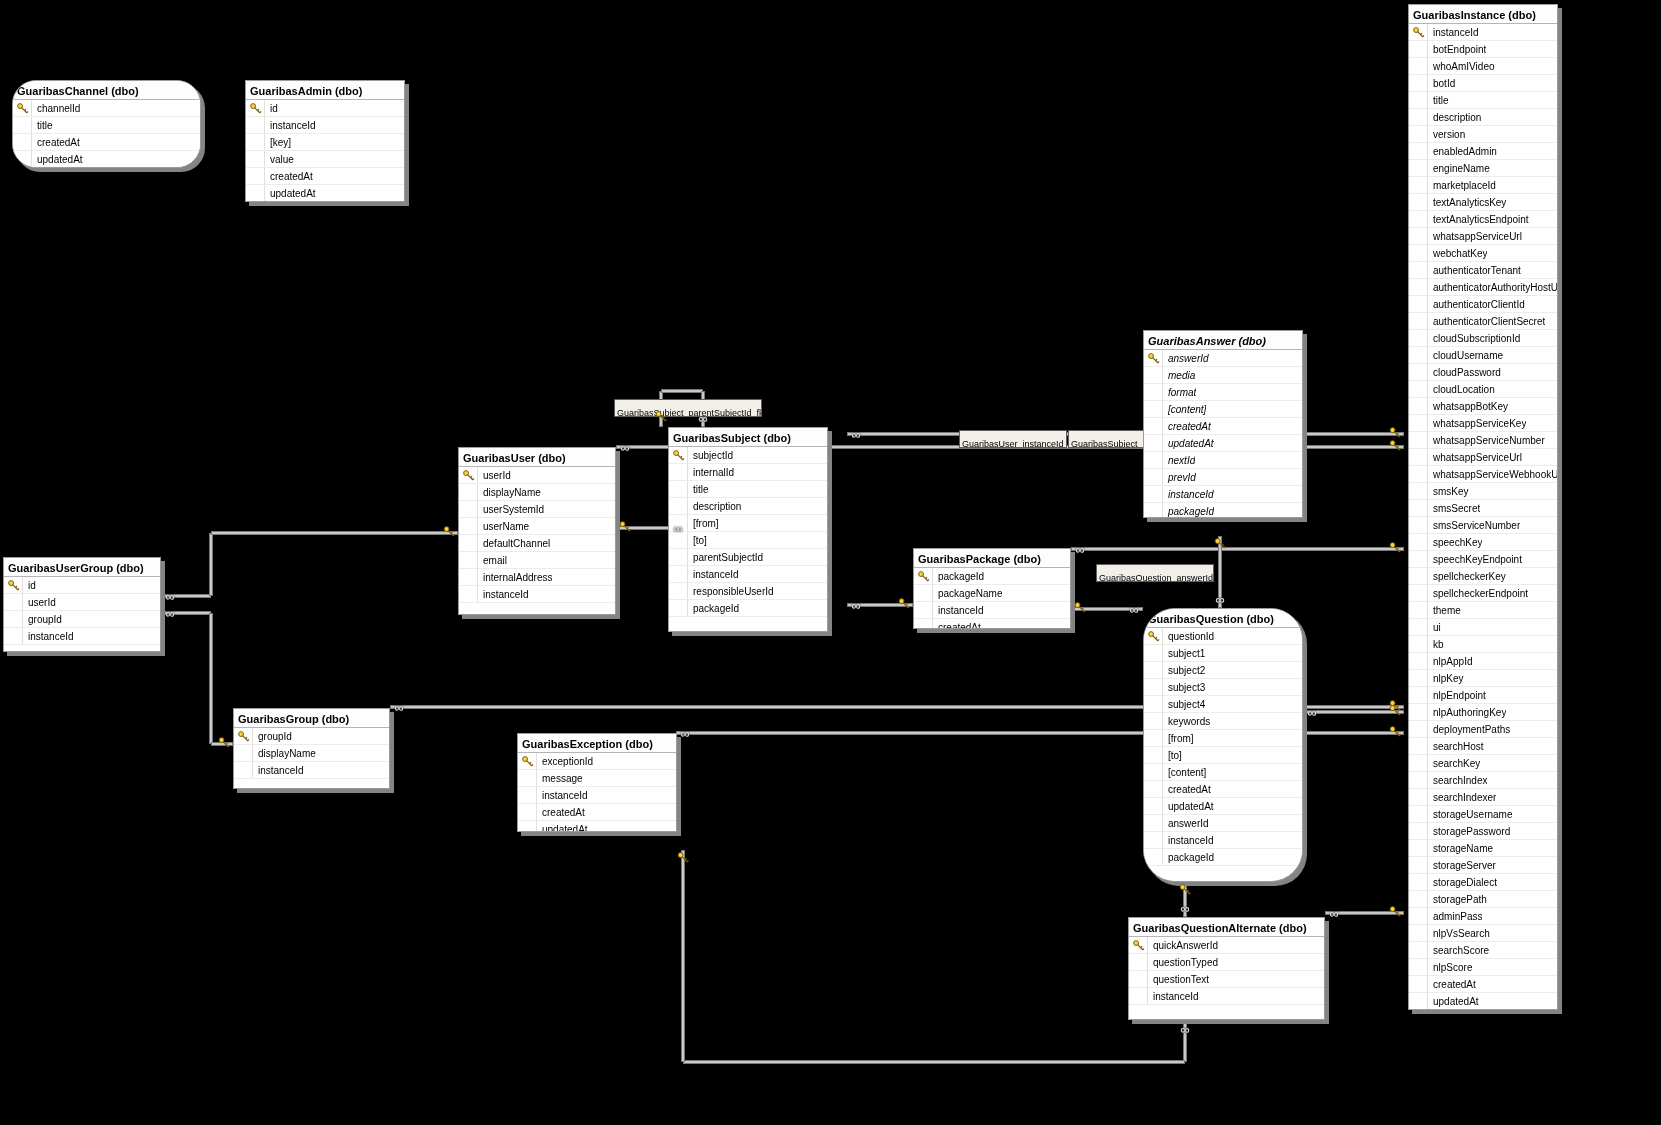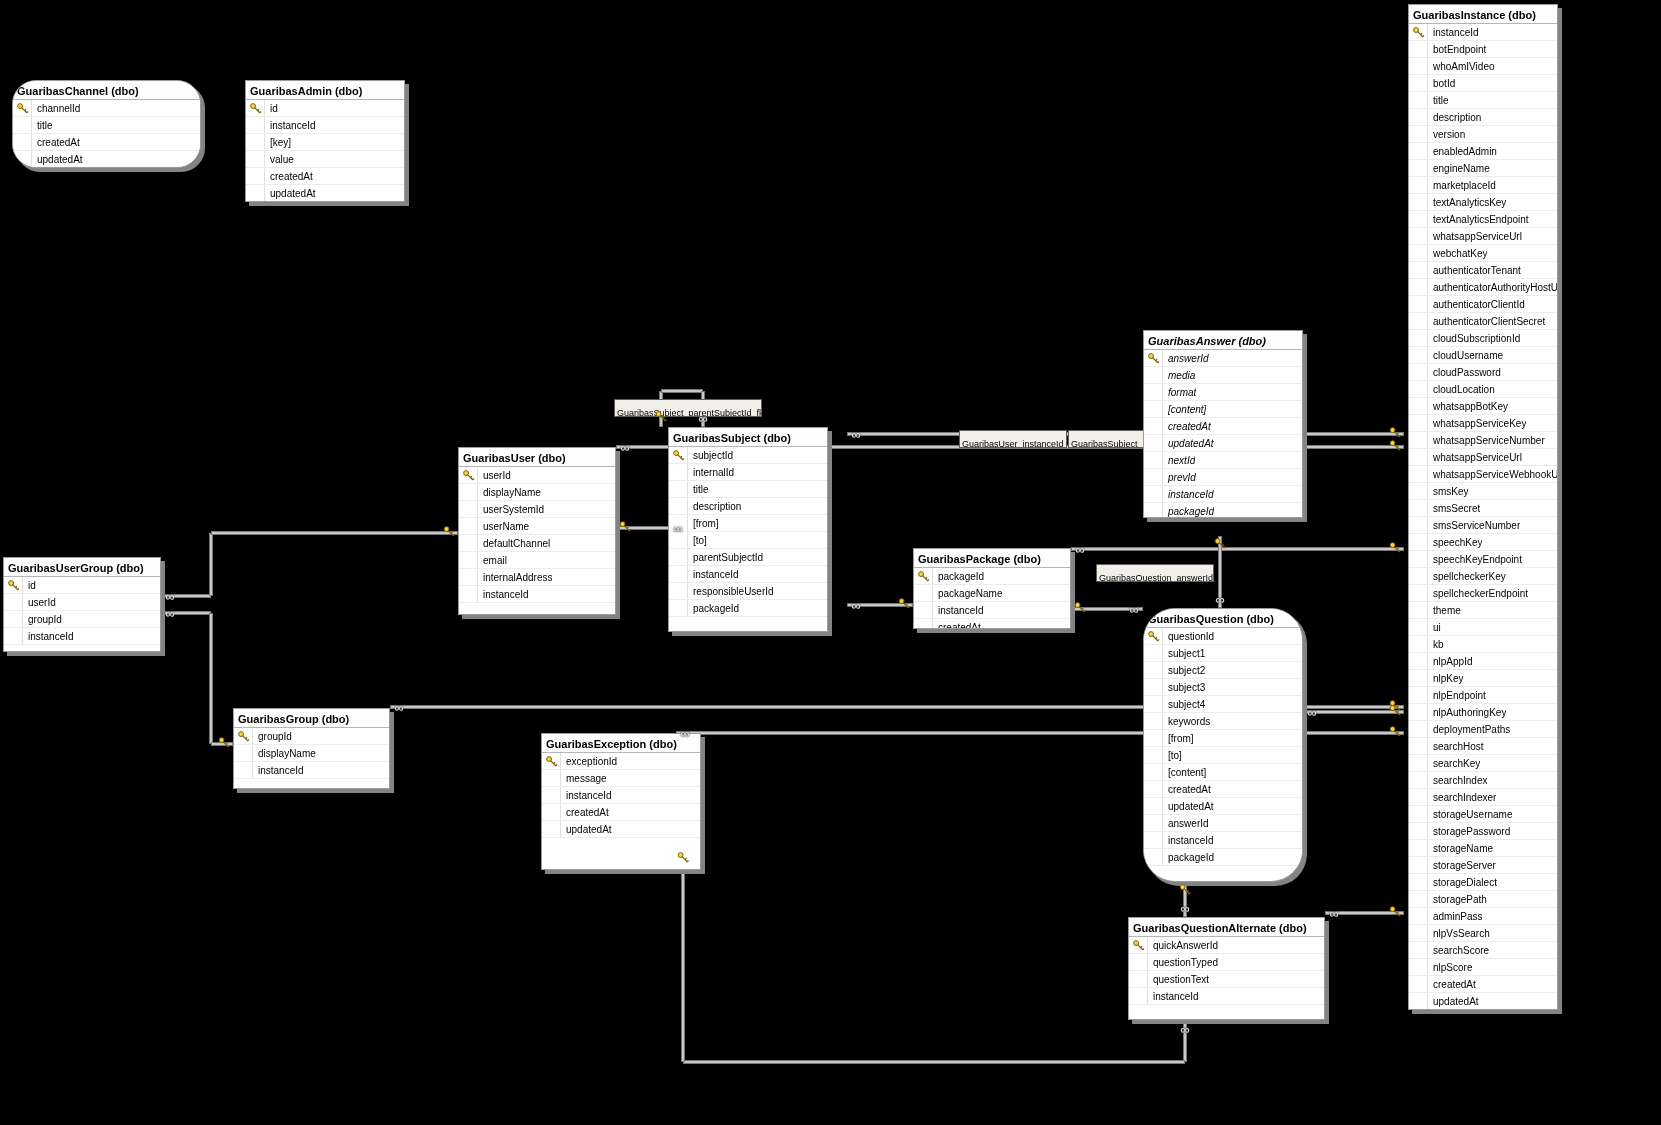--- a/index.html
+++ b/index.html
@@ -708,21 +708,21 @@
       </div>
       <div class="row">
         <span class="icon-cell"></span>
         <span class="col-name">displayName</span>
       </div>
       <div class="row">
         <span class="icon-cell"></span>
         <span class="col-name">instanceId</span>
       </div>
     </div>
-    <div class="table" style="left: 541px; top: 733px; width: 160px; height: 137px;">
+    <div class="table" style="left: 517px; top: 733px; width: 160px; height: 99px;">
       <div class="thead">GuaribasException (dbo)</div>
       <div class="row">
         <span class="icon-cell">
           <svg width="13" height="13" viewBox="0 0 16 16">
             <circle cx="5" cy="5" r="3" fill="#ffd33f" stroke="#7a5c00" stroke-width="1.2"></circle>
             <path d="M7.2 7.2 L13.2 13.2 M13.2 13.2 L14.4 12 M10.6 10.6 L12 9.2" stroke="#7a5c00" stroke-width="1.4" fill="none" stroke-linecap="round"></path>
           </svg>
         </span>
         <span class="col-name">exceptionId</span>
       </div>

